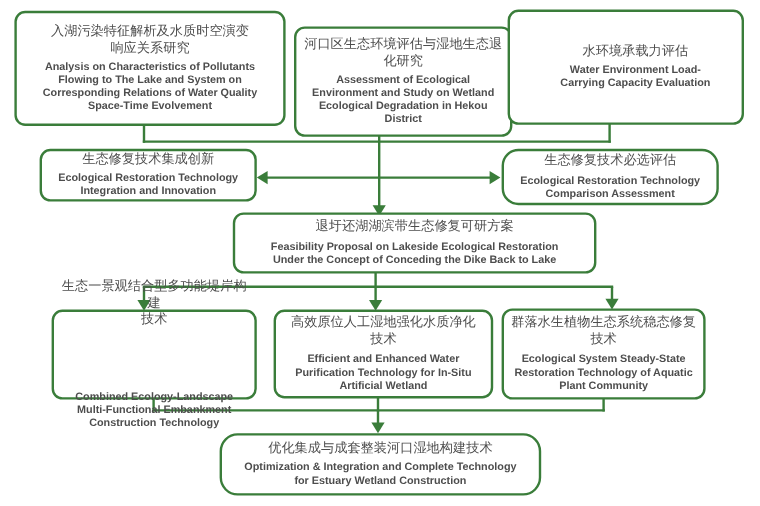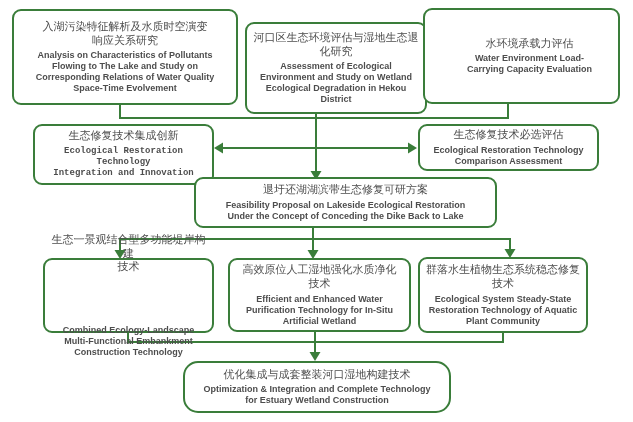--- a/index.html
+++ b/index.html
@@ -14,22 +14,22 @@
   }
   .zh { font-size:11px; line-height:1.25; color:var(--text); white-space:pre-line; }
   .en { font-size:9px; font-weight:bold; line-height:1.22; margin-top:3px; color:var(--text); white-space:pre-line; }
   svg.wires { position:absolute; left:0; top:0; width:633px; height:422px; pointer-events:none; }
   svg.wires line { stroke:var(--green); stroke-width:2; }
   svg.wires polygon { fill:var(--green); stroke:none; }
   
   .b-r1a { left:12px;  top:9px;   width:226px; height:96px; }
   .b-r1b { left:225px; top:22px;   width:182px; height:92px;margin-left:20px; }
   .b-r1c { left:423px; top:8px;   width:197px; height:96px;padding-left:21px; }
-  .b-r2a { left:33px;  top:124px; width:181px; height:61px;font-family:Liberation Mono, monospace; }
-  .b-r2b { left:418px; top:124px; width:181px; height:47px; }
+  .b-r2a { left:33px;  top:124px; width:181px; height:44px; }
+  .b-r2b { left:418px; top:124px; width:181px; height:47px;border-radius:14px; }
   .b-mid { left:162px; top:177px; width:303px; height:51px;margin-left:32px; }
   .b-r4a { left:43px;  top:258px; width:171px; height:75px;gap:48px; }
   .b-r4b { left:228px; top:258px; width:183px; height:74px; }
   .b-r4c { left:418px; top:257px; width:170px; height:76px; }
   .b-bot { left:183px; top:361px; width:268px; height:52px;border-radius:15px; }
 </style>
 </head>
 <body>
 
 <div class="canvas">
@@ -61,21 +61,21 @@
     <line x1="503" y1="331" x2="503" y2="343"></line>
     <line x1="127" y1="342" x2="504" y2="342"></line>
     <line x1="315" y1="342" x2="315" y2="353"></line>
     <polygon points="309.5,352 320.5,352 315,361"></polygon>
   </svg>
 
   <div class="box b-r1a">
     <div class="zh">入湖污染特征解析及水质时空演变
 响应关系研究</div>
     <div class="en">Analysis on Characteristics of Pollutants
-Flowing to The Lake and Study on
+Flowing to The Lake and System on
 Corresponding Relations of Water Quality
 Space-Time Evolvement</div>
   </div>
 
   <div class="box b-r1b">
     <div class="zh">河口区生态环境评估与湿地生态退
 化研究</div>
     <div class="en">Assessment of Ecological
 Environment and Study on Wetland
 Ecological Degradation in Hekou

